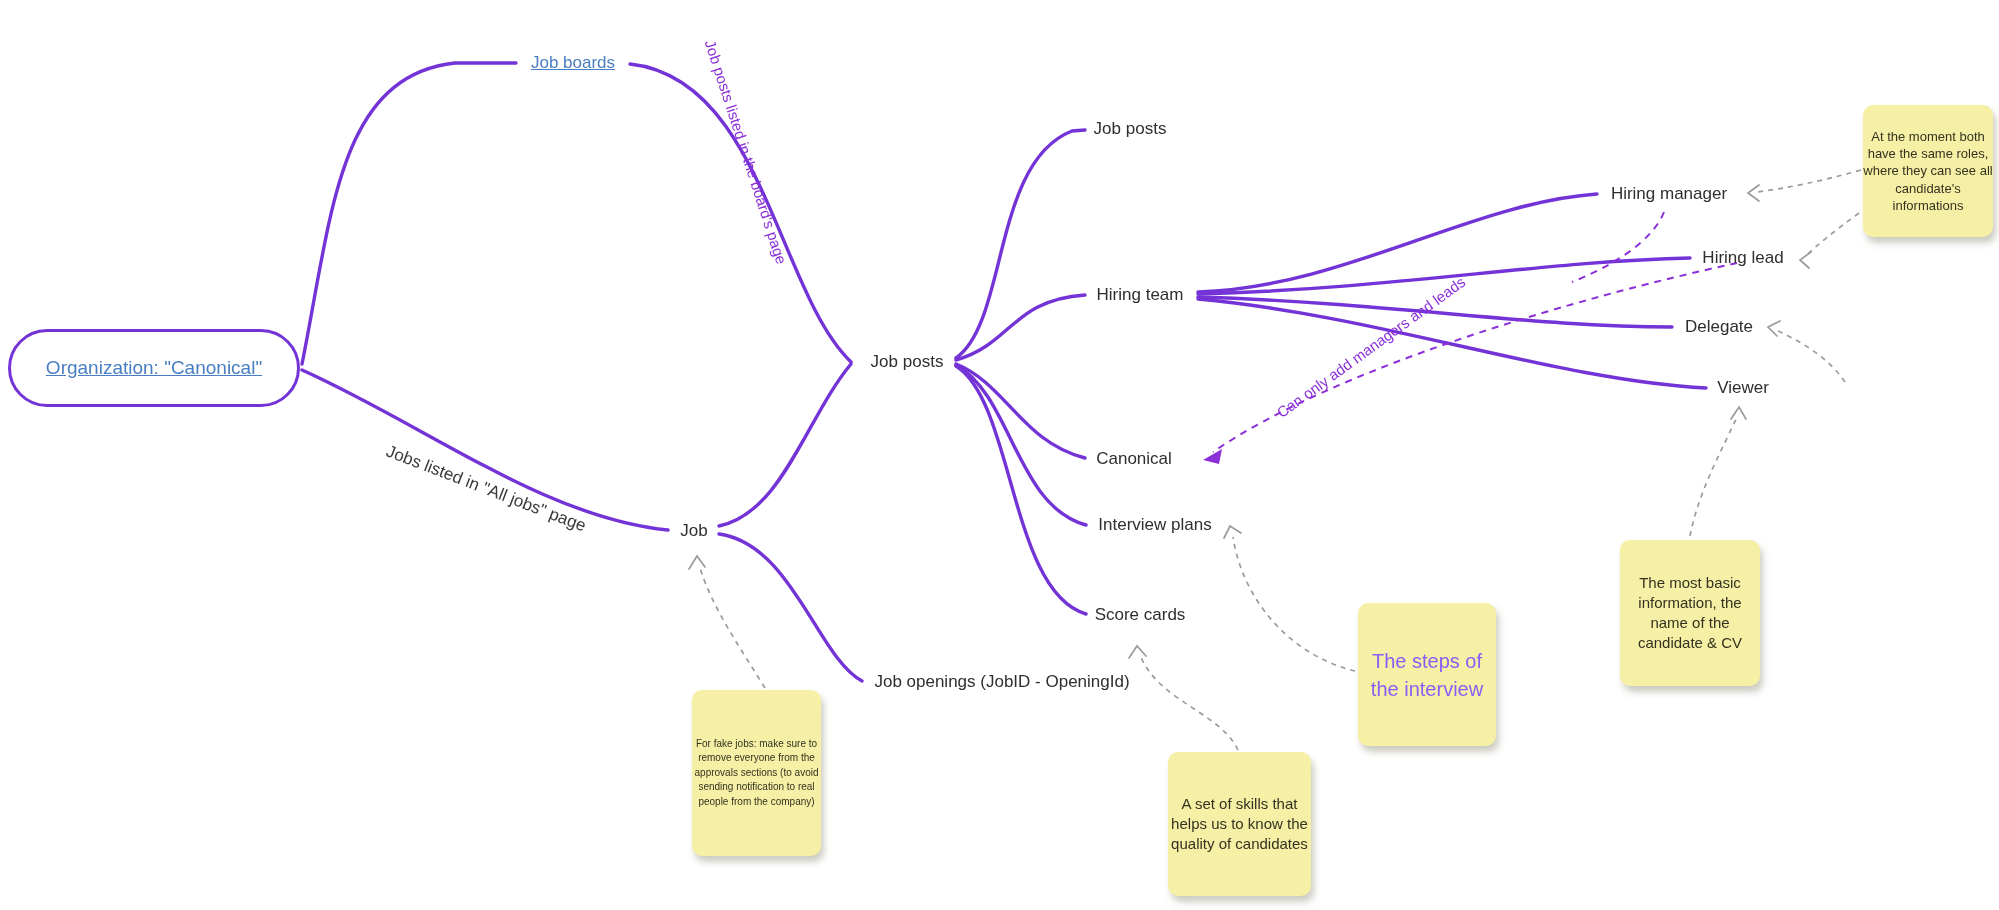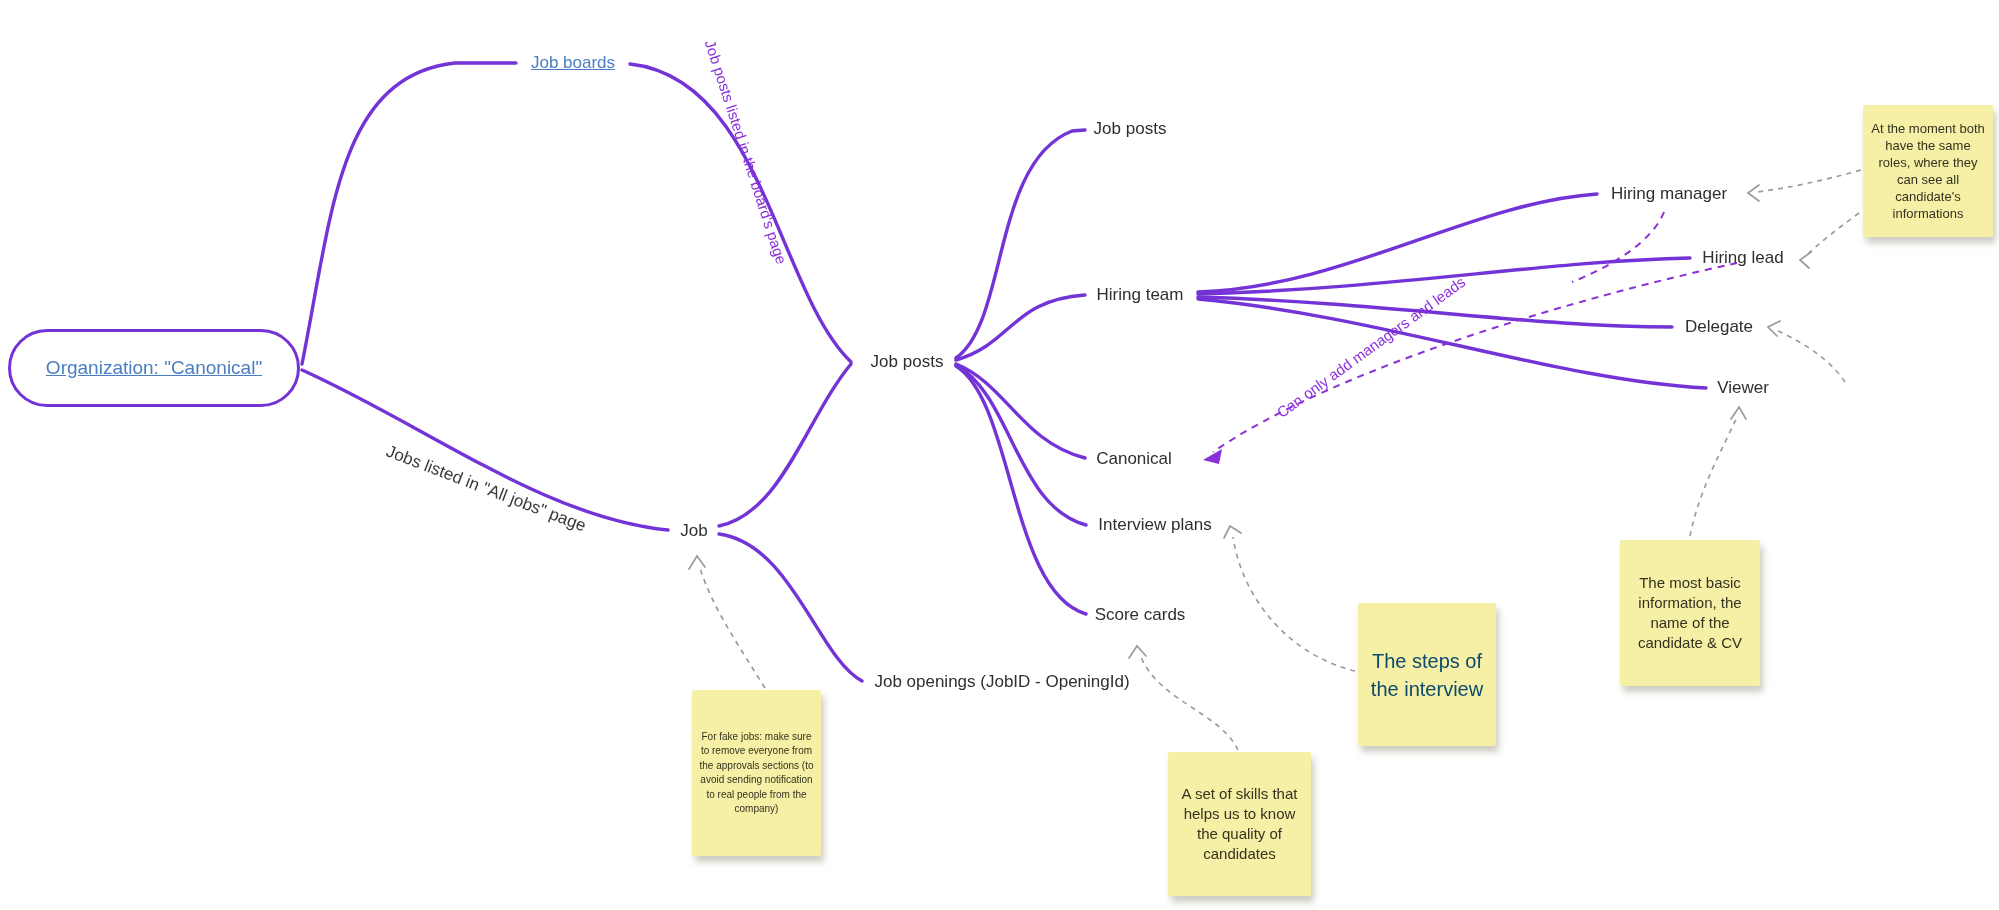--- a/index.html
+++ b/index.html
@@ -18,28 +18,28 @@
     border:3px solid #7333d6;border-radius:40px;background:#ffffff;
     display:flex;align-items:center;justify-content:center;box-sizing:border-box;
   }
   .root-pill .node-label{font-size:19px;}
   .edge-label{
     position:absolute;white-space:nowrap;font-size:15px;
   }
   .edge-label.purple{color:#8b2fd9;}
   .edge-label.dark{color:#3a3a3a;font-size:17px;}
   .sticky{
-    position:absolute;background:#f6efa6;border-radius:2px;
+    position:absolute;background:#f6efa6;border-radius:10px;
     box-shadow:3px 6px 7px rgba(110,110,80,0.35);
     display:flex;align-items:center;justify-content:center;text-align:center;
-    box-sizing:border-box;padding:8px 6px;color:#33331f;line-height:1.32;
+    box-sizing:border-box;padding:8px 0;color:#33331f;line-height:1.32;
   }
   .s-small{font-size:10px;line-height:1.45;}
   .s-med{font-size:15px;}
-  .s-big{font-size:20px;line-height:1.4;color:#0c4a6e;}
+  .s-big{font-size:20px;line-height:1.4;color:#8b5cf6;}
   .s-13{font-size:13px;}
 </style>
 </head>
 <body>
 
 <div id="canvas">
 
   <svg class="edges" width="1999" height="910" viewBox="0 0 1999 910">
     <g stroke="#7333d6" stroke-width="3.4" fill="none" stroke-linecap="round">
       <path d="M302,364 C332,215 338,76 455,63 L516,63"></path>

